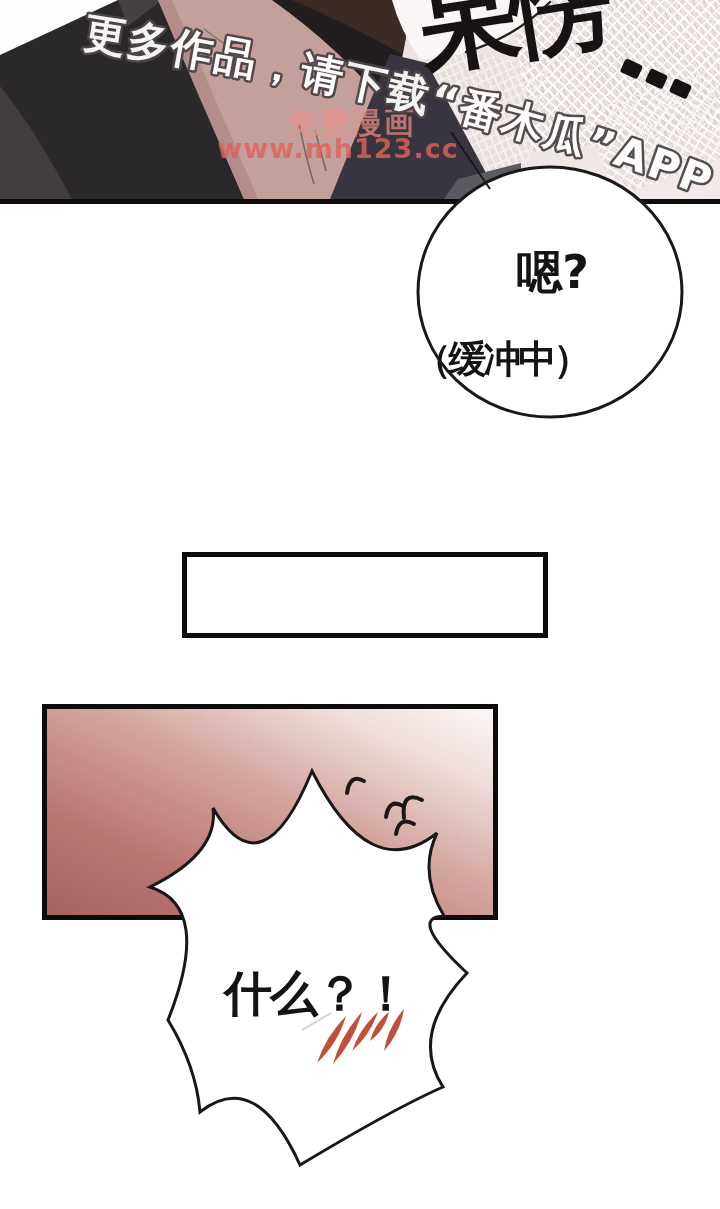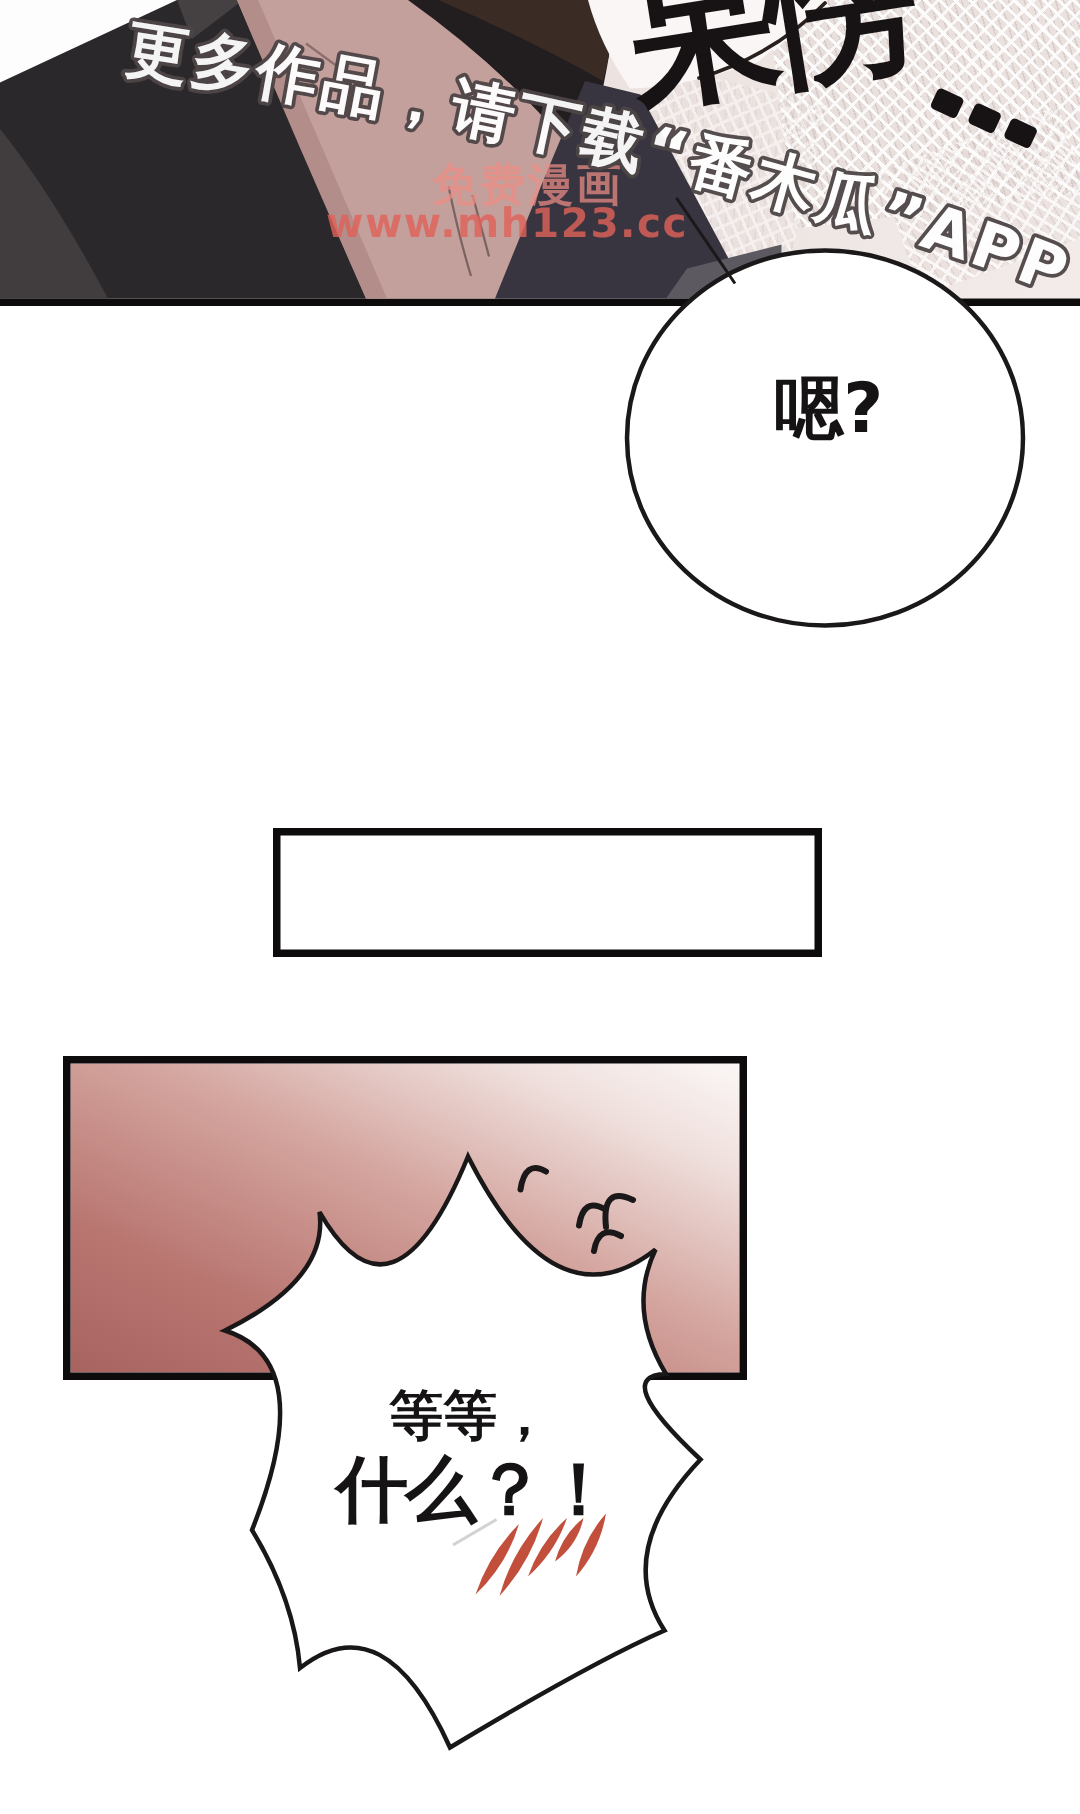--- a/index.html
+++ b/index.html
@@ -117,16 +117,16 @@
     <g fill="#c14f3c">
       <path d="M317,1063 Q326,1036 346,1016 Q338,1043 317,1063 Z"></path>
       <path d="M333,1064 Q341,1035 362,1012 Q354,1041 333,1064 Z"></path>
       <path d="M352,1051 Q360,1028 378,1012 Q370,1035 352,1051 Z"></path>
       <path d="M370,1041 Q375,1023 389,1012 Q385,1030 370,1041 Z"></path>
       <path d="M384,1051 Q388,1027 404,1009 Q400,1033 384,1051 Z"></path>
     </g>
   </svg>
 
   <div class="txt round-l1">嗯?</div>
-  <div class="txt burst-l1">等等，</div>
+  <div class="txt round-l2">（缓冲中）</div>
   <div class="txt burst-l2">什么？！</div>
 
 </div>
 
 </body></html>

